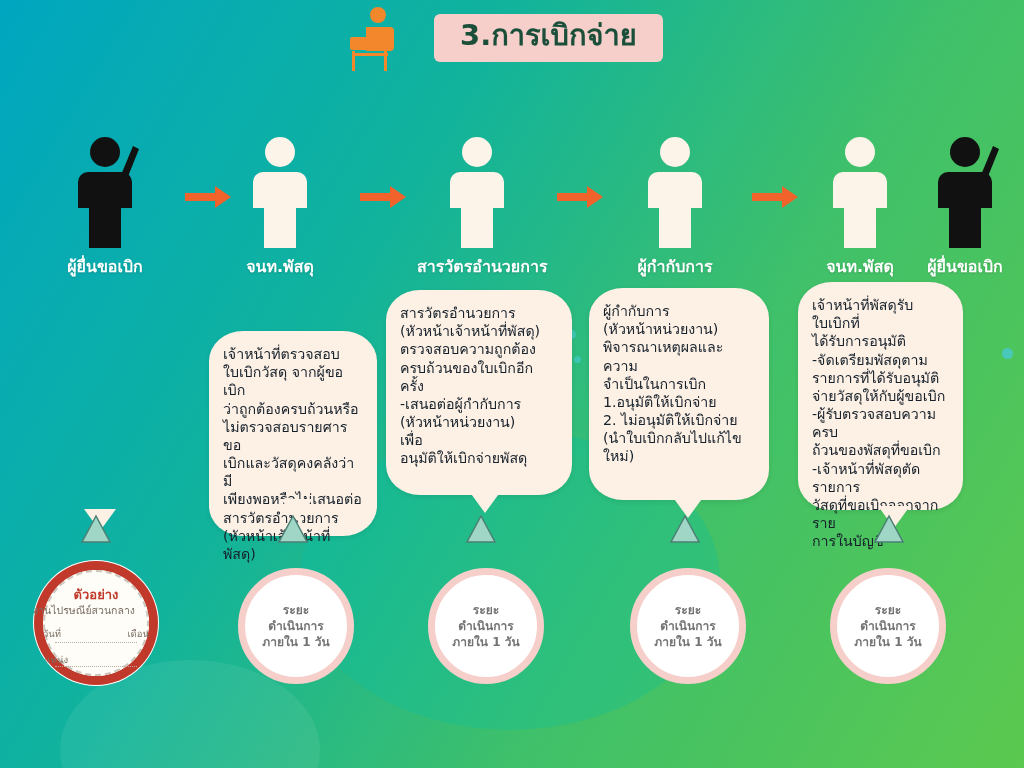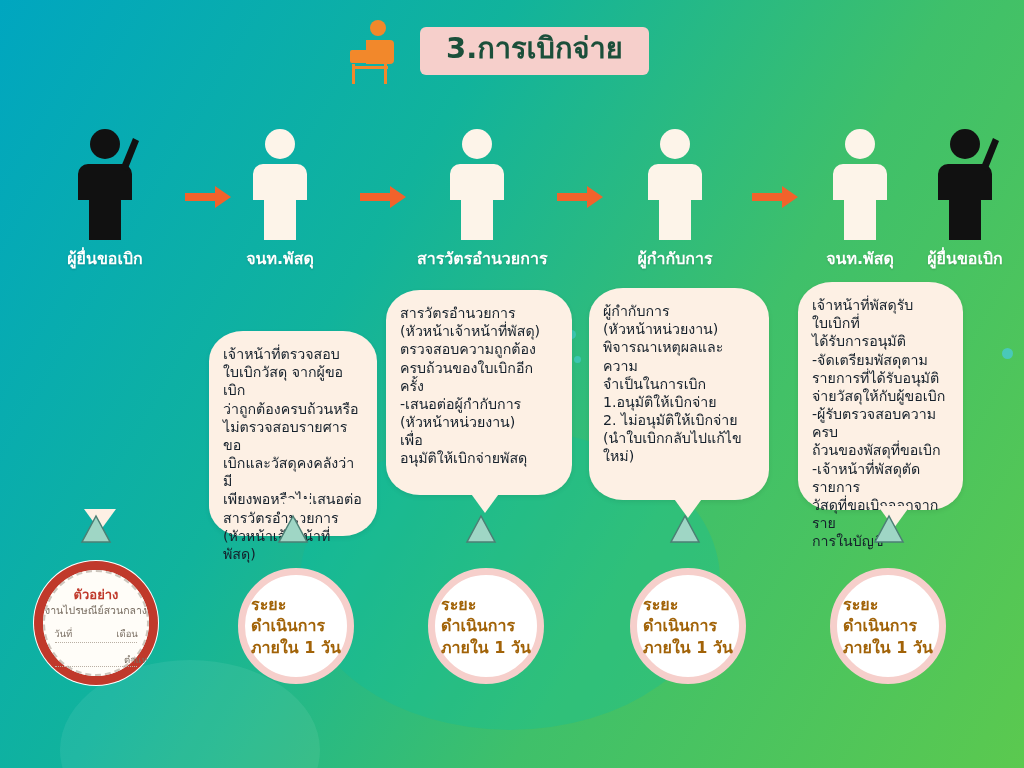--- a/index.html
+++ b/index.html
@@ -26,45 +26,45 @@
     background: rgba(255,255,255,0.10);
     pointer-events: none;
   }
   .blob.b1 { width: 420px; height: 300px; left: 300px; top: 430px; background: rgba(0,190,170,0.25); }
   .blob.b2 { width: 260px; height: 180px; left: 60px; top: 660px; background: rgba(255,255,255,0.07); }
 
   
   .header {
     position: absolute;
     left: 340px;
-    top: 16px;
+    top: 3px;
     display: flex;
     align-items: center;
-    gap: 10px;
+    gap: 24px;
   }
   .header-icon {
     width: 70px;
     height: 70px;
     position: relative;
   }
   .title-pill {
     background: #f6cfcb;
     border-radius: 6px;
     padding: 6px 26px 10px 26px;
     color: #1b4f3a;
     font-size: 29px;
     font-weight: bold;
     line-height: 1.1;
     white-space: nowrap;
   }
 
   
   .person {
     position: absolute;
-    top: 122px;
+    top: 130px;
     width: 120px;
     text-align: center;
   }
   .person svg { display: block; margin: 0 auto; }
   .person-label {
     margin-top: 4px;
     color: #ffffff;
     font-size: 16px;
     font-weight: bold;
     text-shadow: 0 1px 2px rgba(0,0,0,0.18);
@@ -110,22 +110,23 @@
     position: absolute;
     width: 116px;
     height: 116px;
     border-radius: 50%;
     background: #ffffff;
     border: 7px solid #f6cfcb;
     box-sizing: border-box;
     display: flex;
     align-items: center;
     justify-content: center;
-    color: #a16207;
-    font-size: 16px;
+    text-align: center;
+    color: #737373;
+    font-size: 12px;
     line-height: 1.35;
     white-space: pre-line;
     font-weight: bold;
   }
   .stamp {
     position: absolute;
     width: 126px;
     height: 126px;
     border-radius: 50%;
     background: #ffffff;
@@ -143,38 +144,37 @@
     position: absolute;
     left: 0; right: 0; top: 24px;
     text-align: center;
     color: #c0392b;
     font-size: 13px;
     font-weight: bold;
   }
   .stamp-text2 {
     position: absolute;
     left: 0; right: 0; top: 42px;
-    text-align: center;
     color: #7a6f63;
     font-size: 10.5px;
     font-family: Liberation Serif, serif;
   }
   .stamp-text3 {
     position: absolute;
     left: 10px; right: 10px; top: 66px;
     display: flex;
-    justify-content: center;
+    justify-content: space-between;
     color: #7a6f63;
     font-size: 9.5px;
     gap: 44px;
   }
   .stamp-text4 {
     position: absolute;
     left: 0; right: 0; top: 92px;
-    text-align: right;
+    text-align: left;
     color: #7a6f63;
     font-size: 9.5px;
   }
   .stamp-line {
     position: absolute;
     left: 22px; right: 22px;
     border-bottom: 1px dotted #b9afa3;
   }
   .dot {
     position: absolute;

